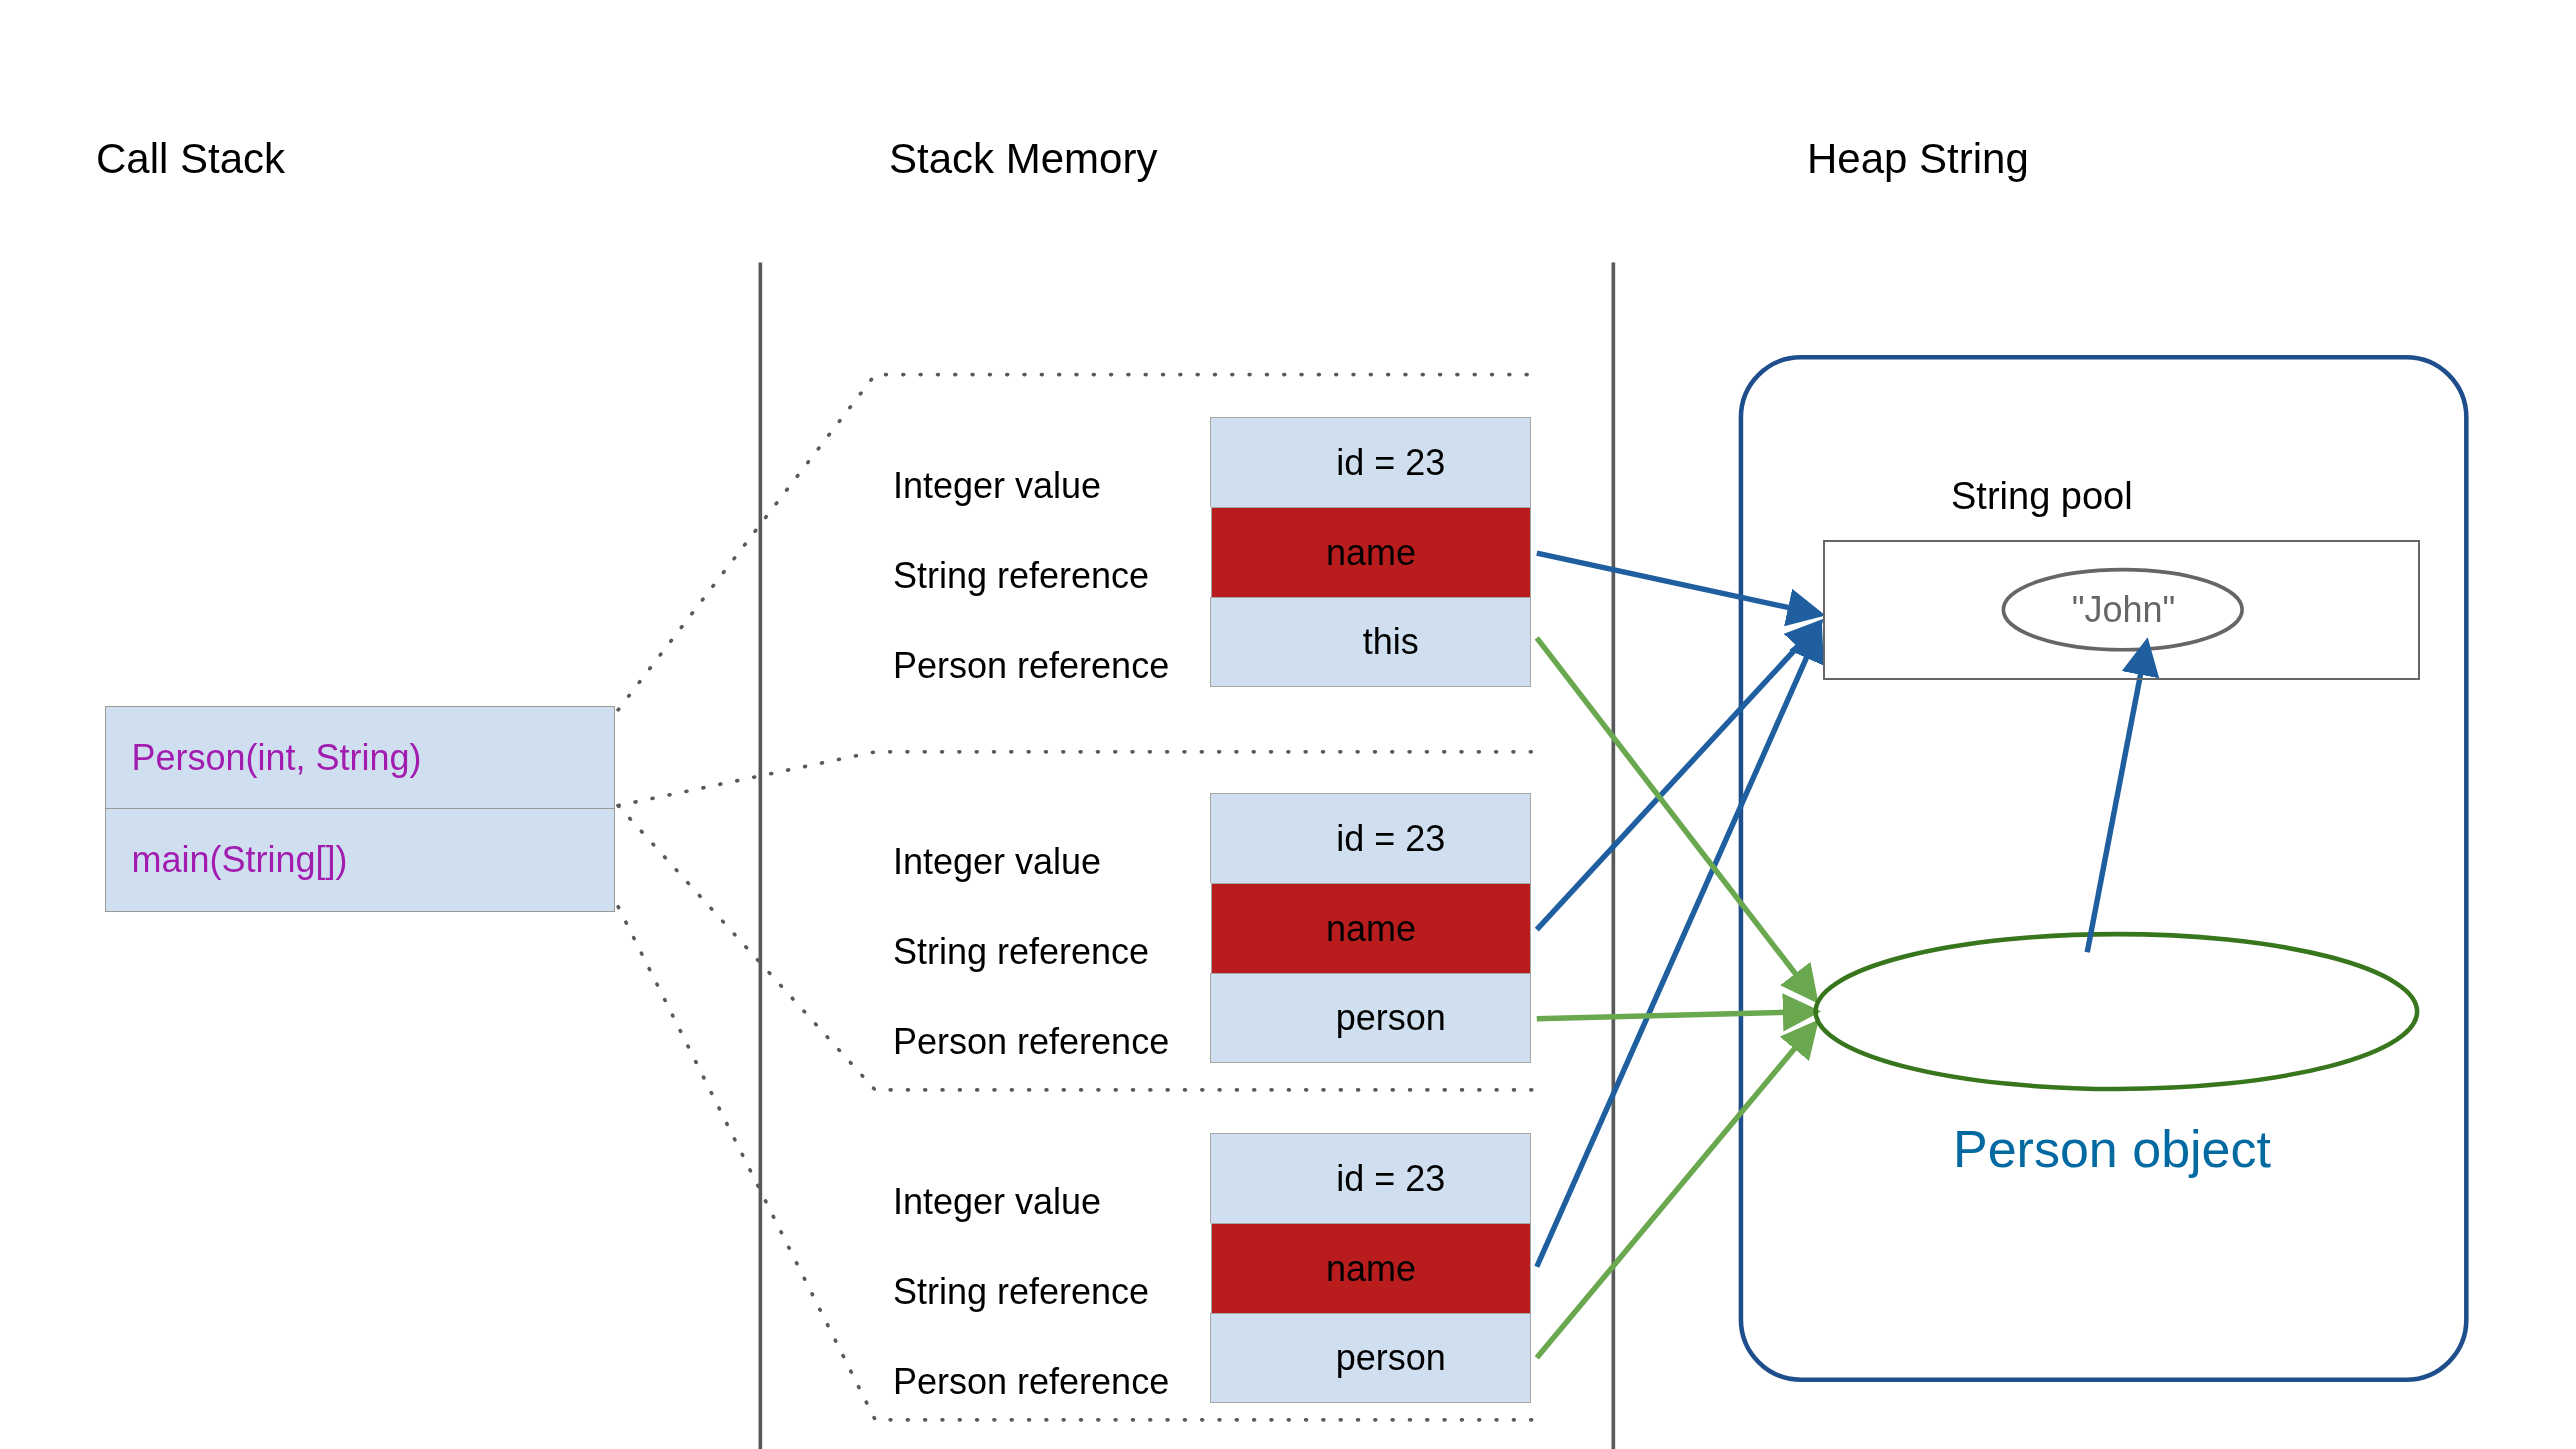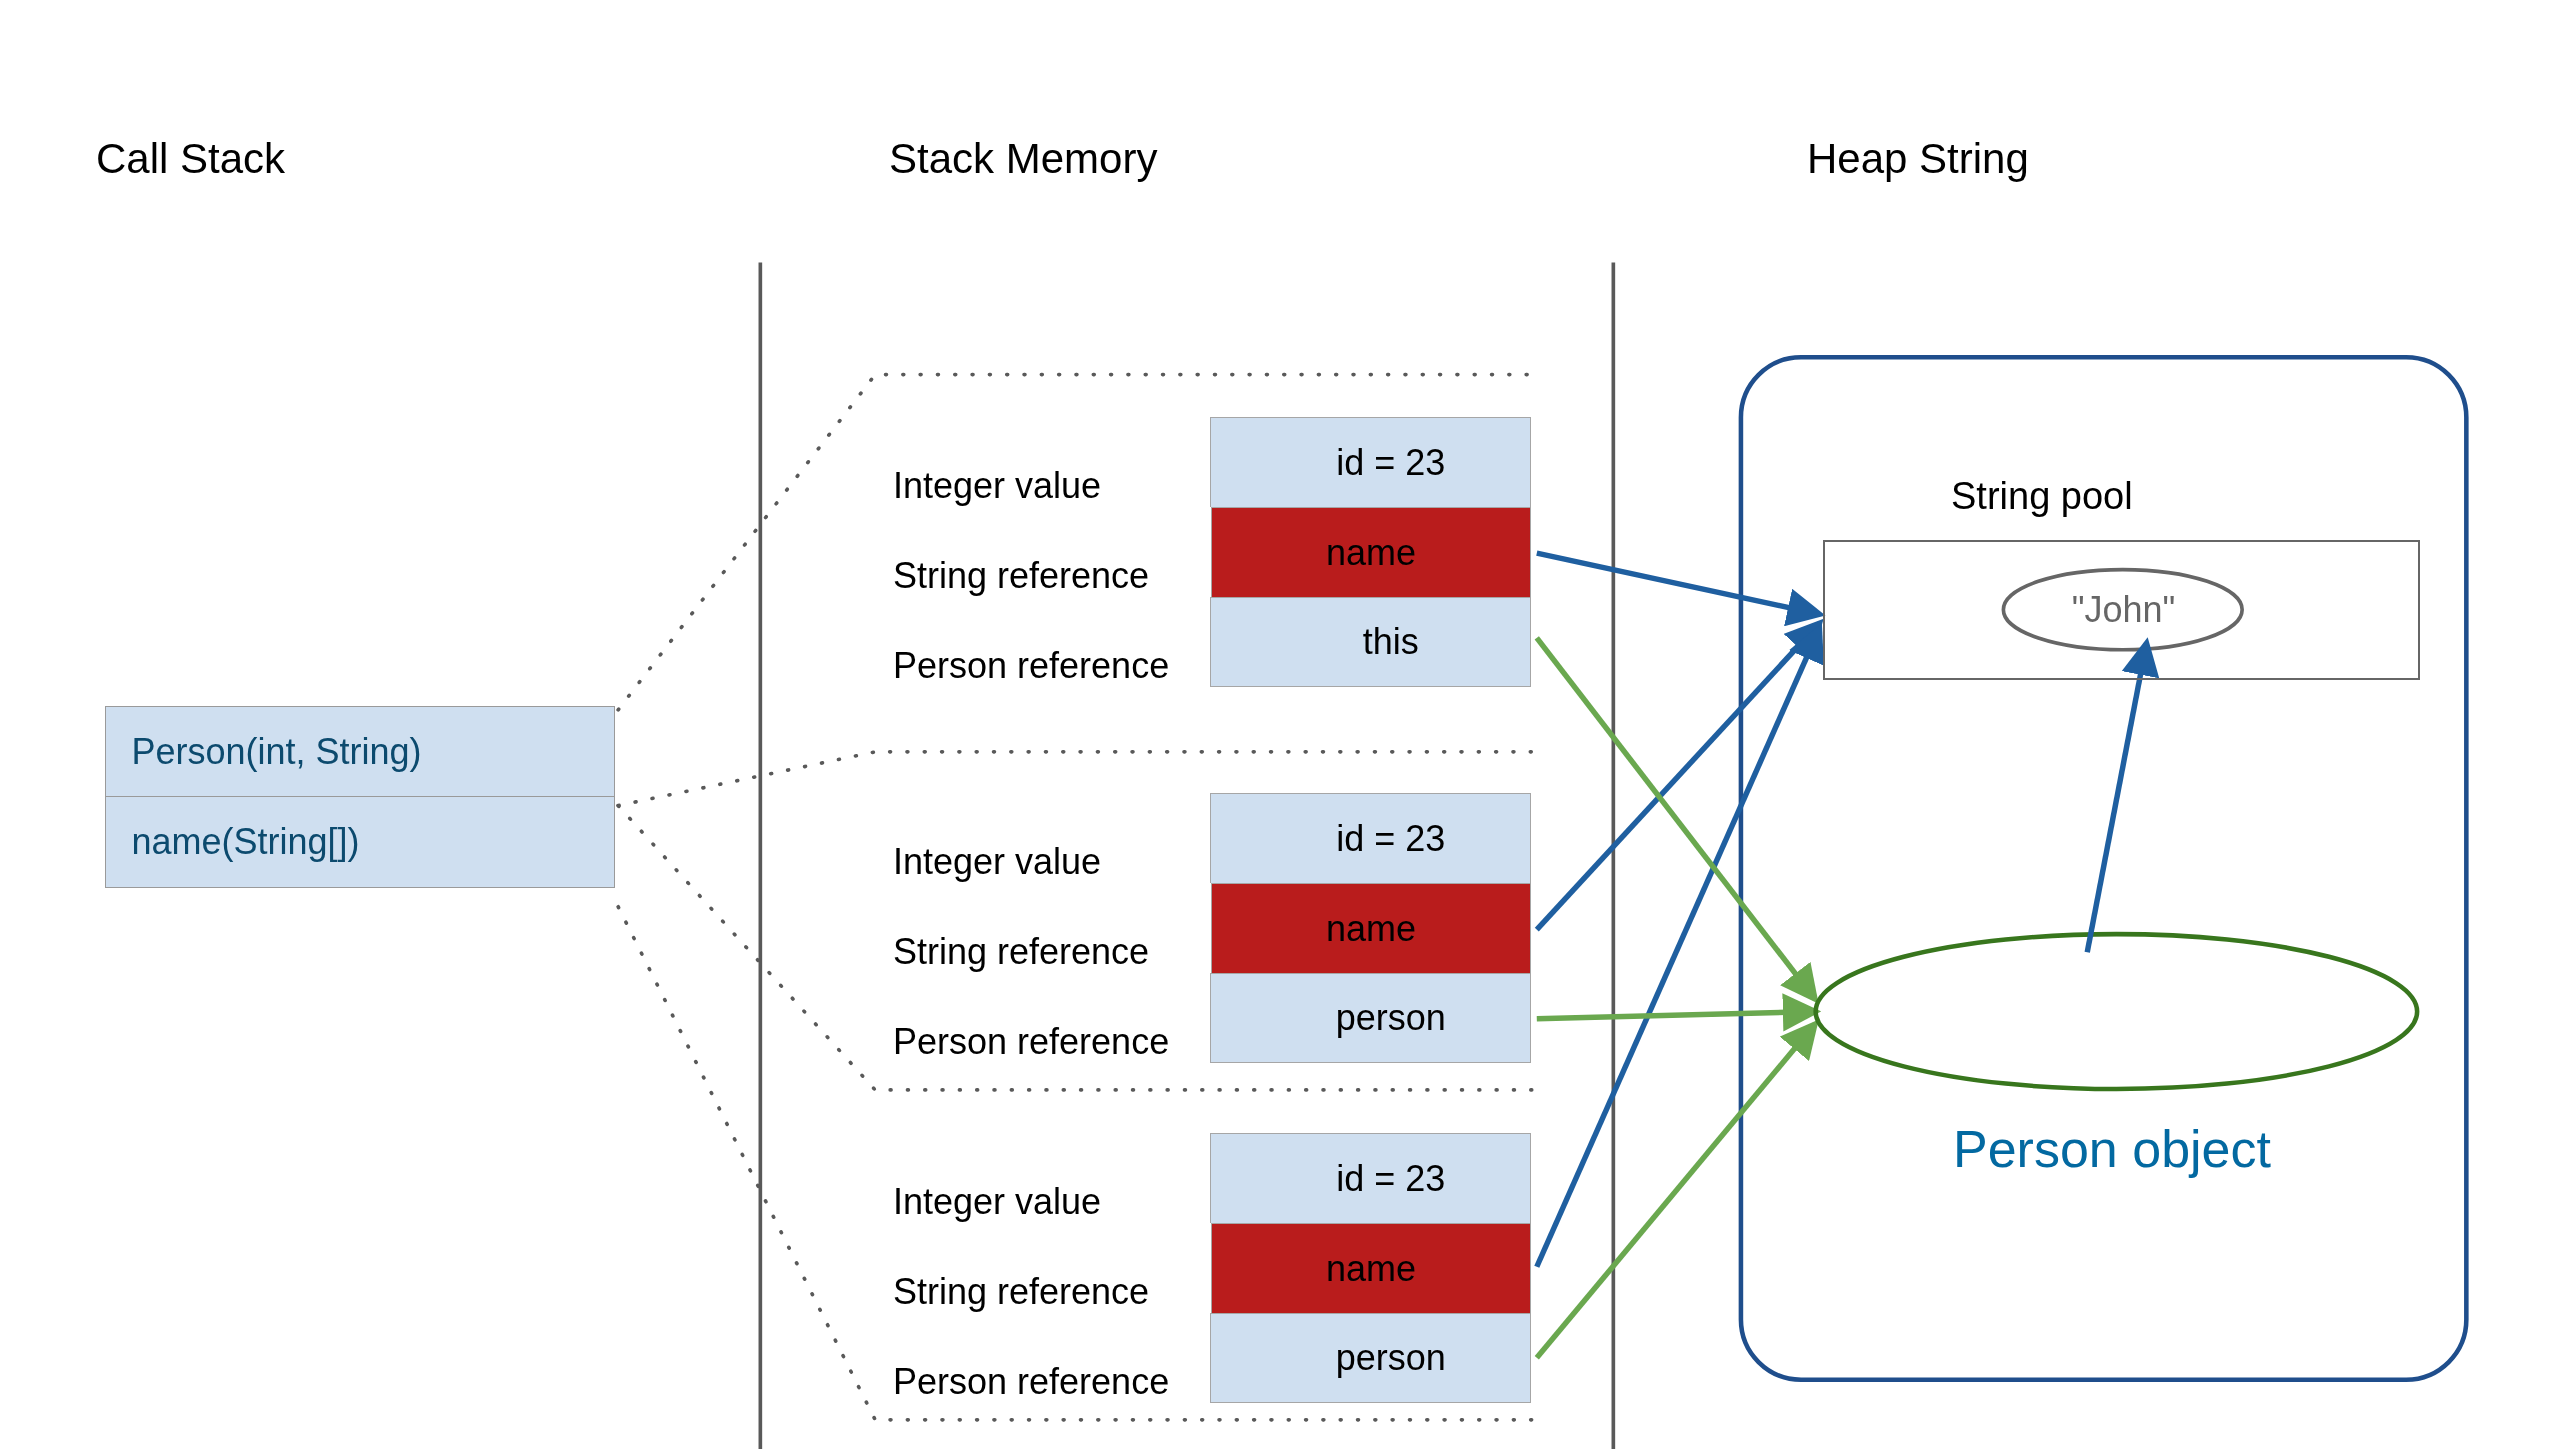--- a/index.html
+++ b/index.html
@@ -36,27 +36,27 @@
   
   .callstack {
     position: absolute;
     left: 105px;
     top: 706px;
     width: 510px;
     border: 1.8px solid #9a9a9a;
     box-sizing: border-box;
   }
   .cs-row {
-    height: 90px;
+    height: 102px;
     box-sizing: border-box;
     display: flex;
     align-items: center;
     padding-left: 25.5px;
     font-size: 36px;
-    color: #0c4a6e;
+    color: #a21caf;
     border-bottom: 1.8px solid #9a9a9a;
   }
   .cs-row:last-child { border-bottom: none; }
   .cs-row.fill  { background: #cfdff0; }
   .cs-row.blank { background: #ffffff; }
 
   
   .frame {
     position: absolute;
     left: 893px;
@@ -196,21 +196,21 @@
     <ellipse cx="2329" cy="669" rx="131" ry="44" fill="none" stroke="#666666" stroke-width="4"></ellipse>
 
     <line x1="2290" y1="1045" x2="2355" y2="706" stroke="#1f5fa0" stroke-width="6" marker-end="url(#arrow-blue)"></line>
   </svg>
 
   <div class="callstack">
     <div class="cs-row fill">
       <span>Person(int, String)</span>
     </div>
     <div class="cs-row fill">
-      <span>name(String[])</span>
+      <span>main(String[])</span>
     </div>
   </div>
 
   <div class="frame" style="top:417px;">
     <div class="frame-row">
       <span class="frame-label">Integer value</span>
       <span class="frame-cell fill">id = 23</span>
     </div>
     <div class="frame-row">
       <span class="frame-label">String reference</span>

